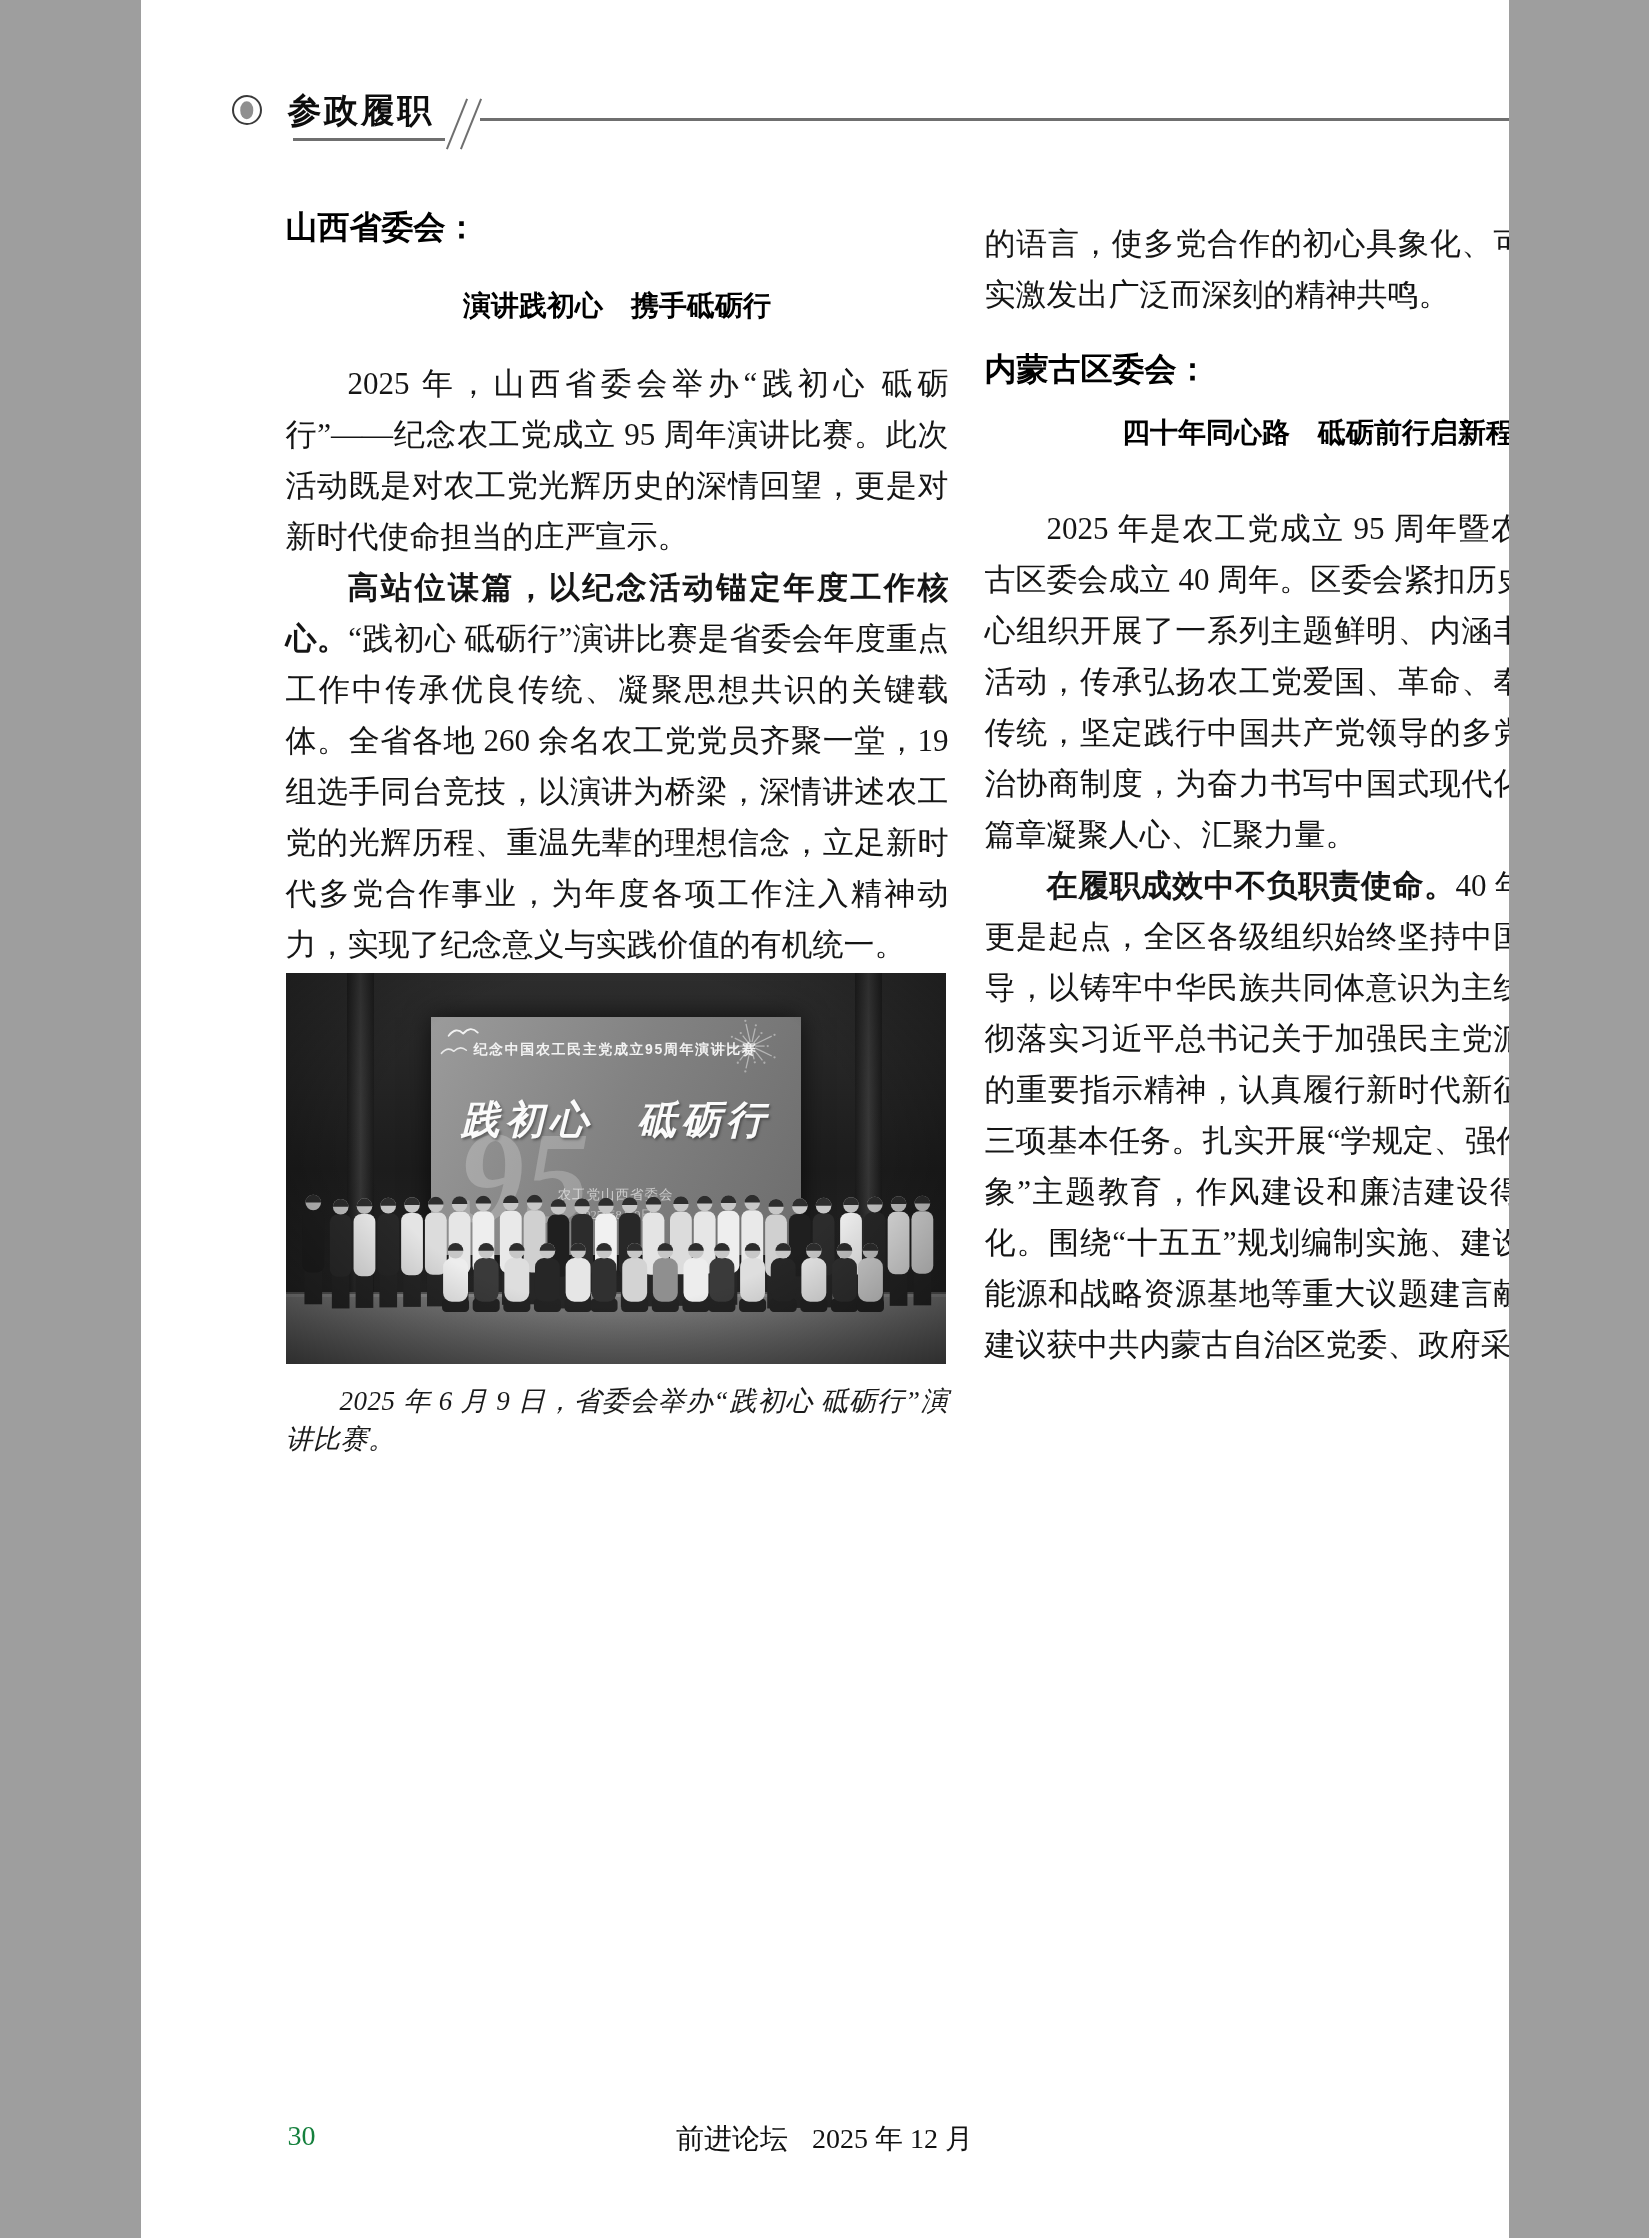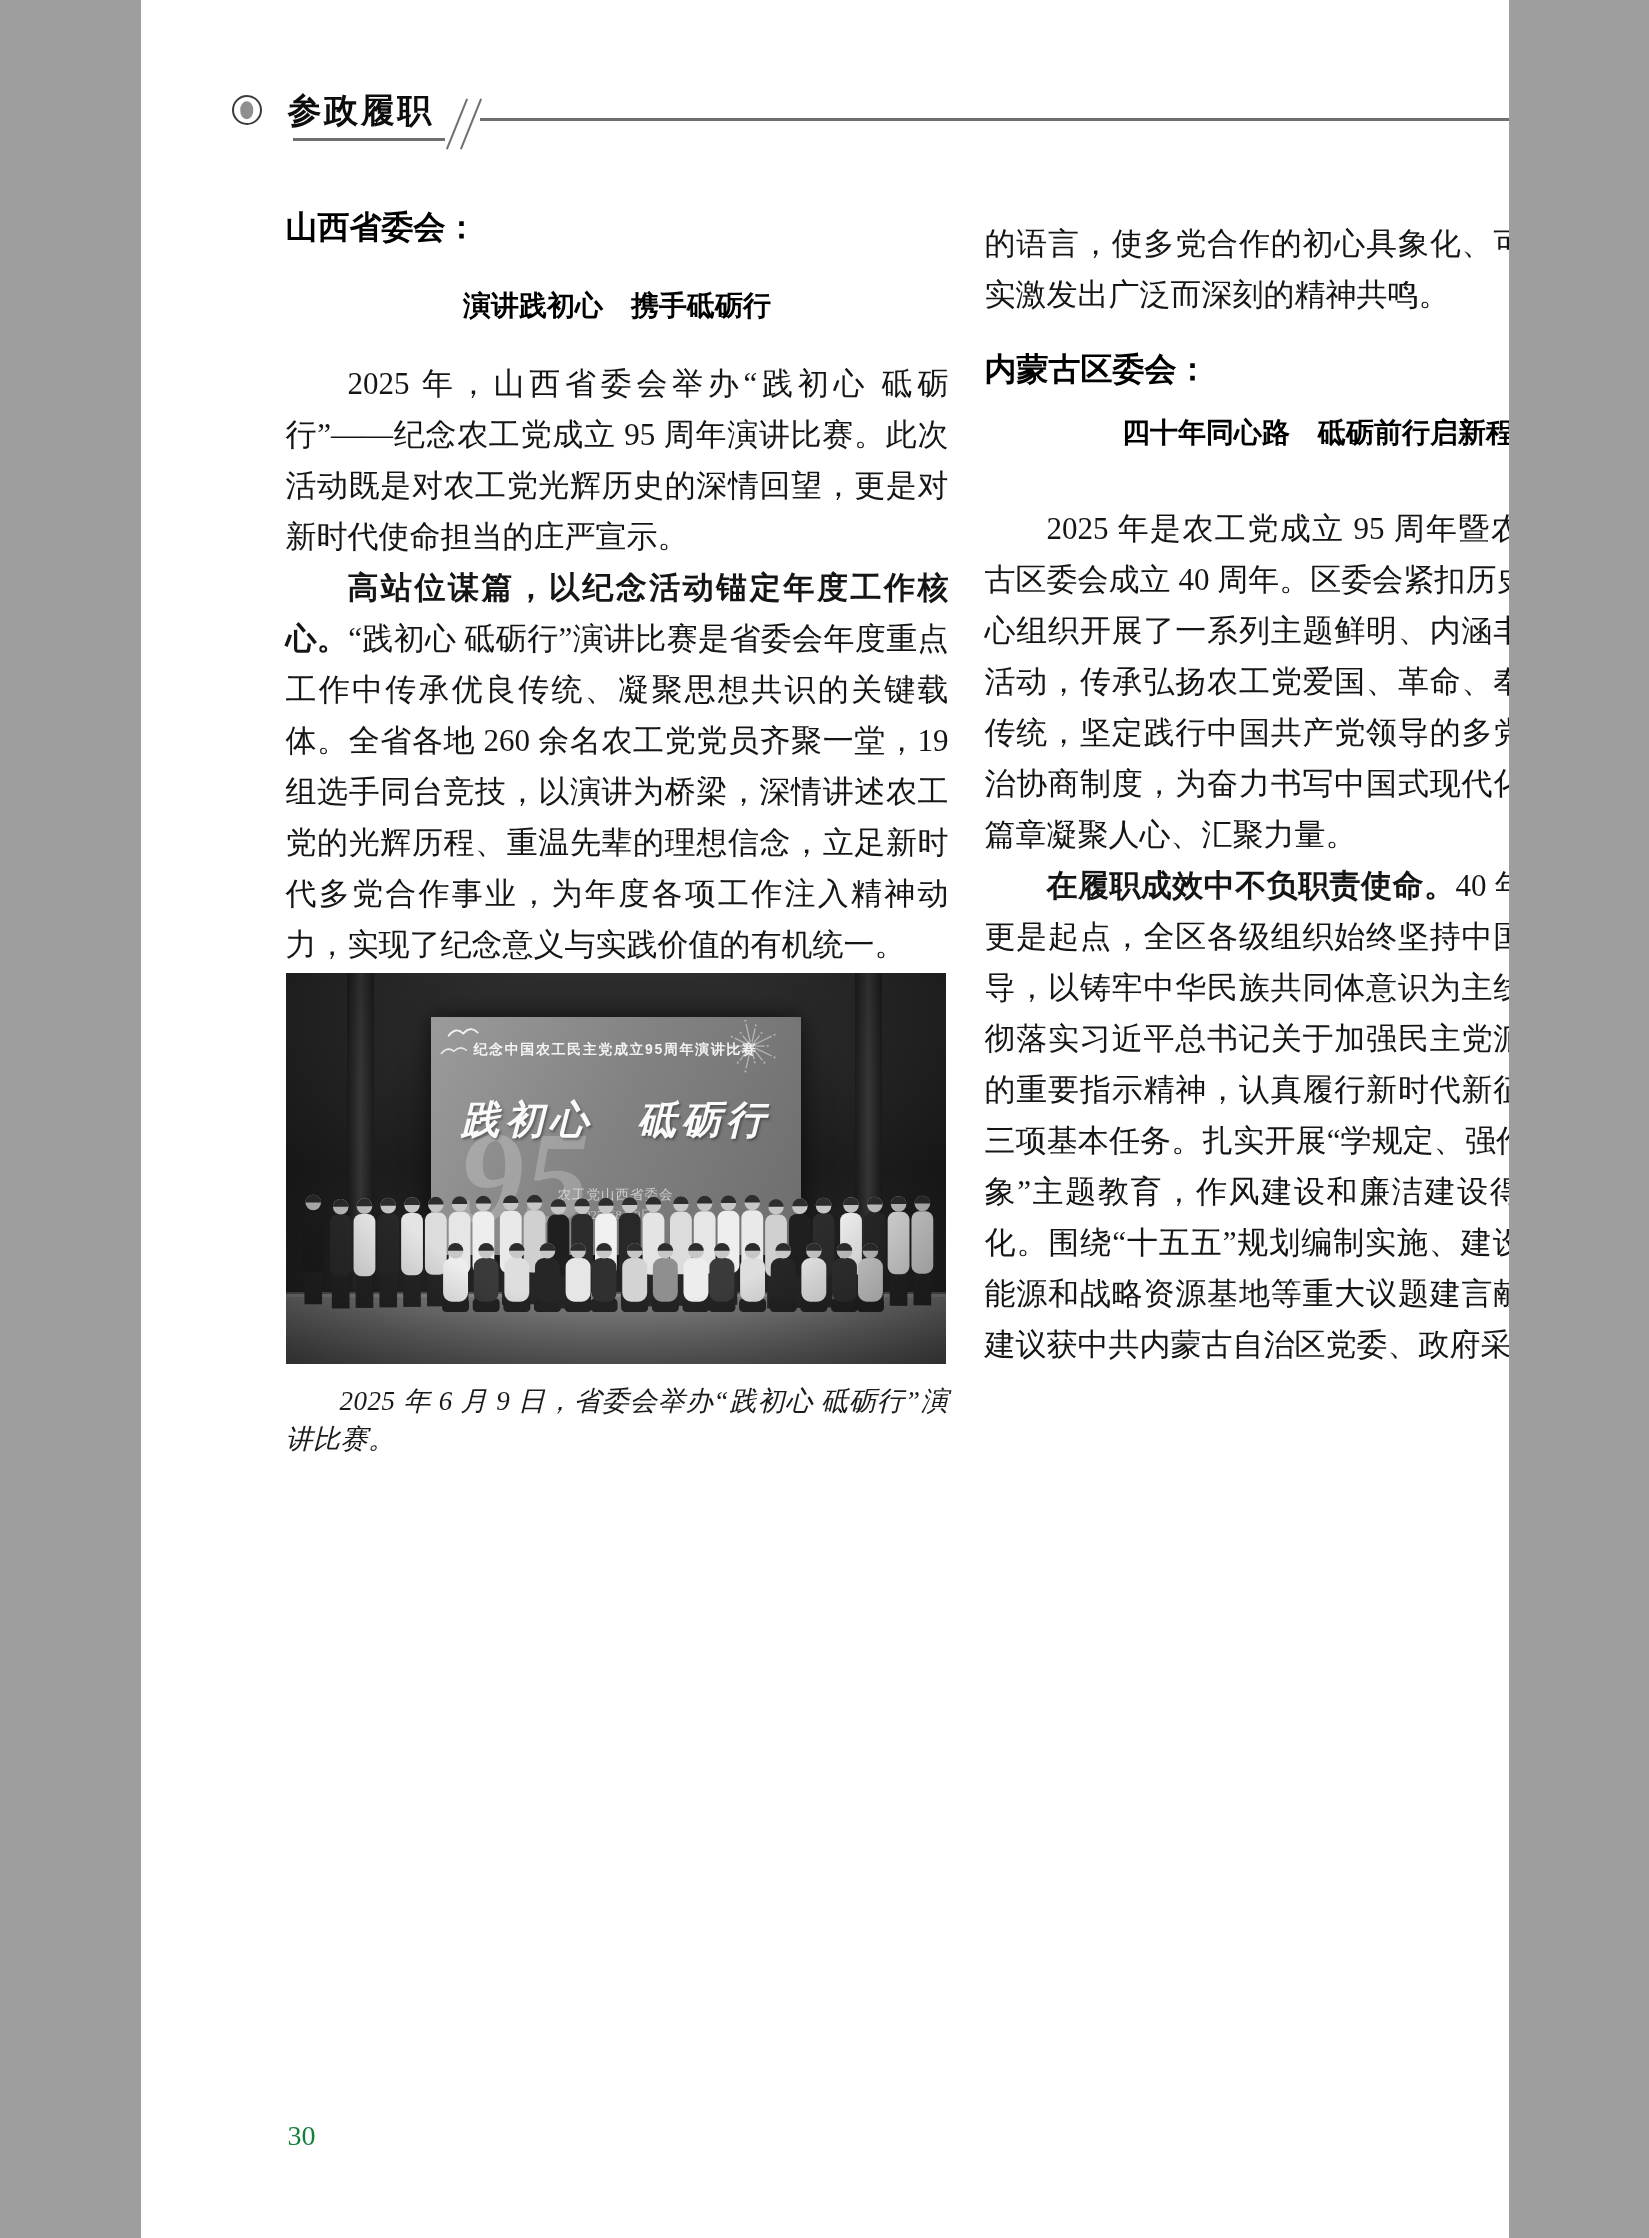--- a/index.html
+++ b/index.html
@@ -314,15 +314,18 @@
       </div>
     <h3 class="org">内蒙古区委会：</h3>
     <h2 class="art-title">四十年同心路　砥砺前行启新程</h2>
     <div id="right-paras-2">
         <p class="body">2025 年是农工党成立 95 周年暨农工党内蒙古区委会成立 40 周年。区委会紧扣历史节点，精心组织开展了一系列主题鲜明、内涵丰富的纪念活动，传承弘扬农工党爱国、革命、奉献的优良传统，坚定践行中国共产党领导的多党合作和政治协商制度，为奋力书写中国式现代化内蒙古新篇章凝聚人心、汇聚力量。</p>
         <p class="body"><b class="lead">在履职成效中不负职责使命。</b>40 年是节点，更是起点，全区各级组织始终坚持中国共产党领导，以铸牢中华民族共同体意识为主线，深入贯彻落实习近平总书记关于加强民主党派自身建设的重要指示精神，认真履行新时代新征程农工党三项基本任务。扎实开展“学规定、强作风、树形象”主题教育，作风建设和廉洁建设得到持续强化。围绕“十五五”规划编制实施、建设国家重要能源和战略资源基地等重大议题建言献策，多项建议获中共内蒙古自治区党委、政府采</p>
       </div>
   </section>
 
   <div class="footer-num">30</div>
+  <div class="footer-center">
+    <span>前进论坛</span><span class="issue">2025 年 12 月</span>
+  </div>
 
 </div>
 
 
 </body></html>

